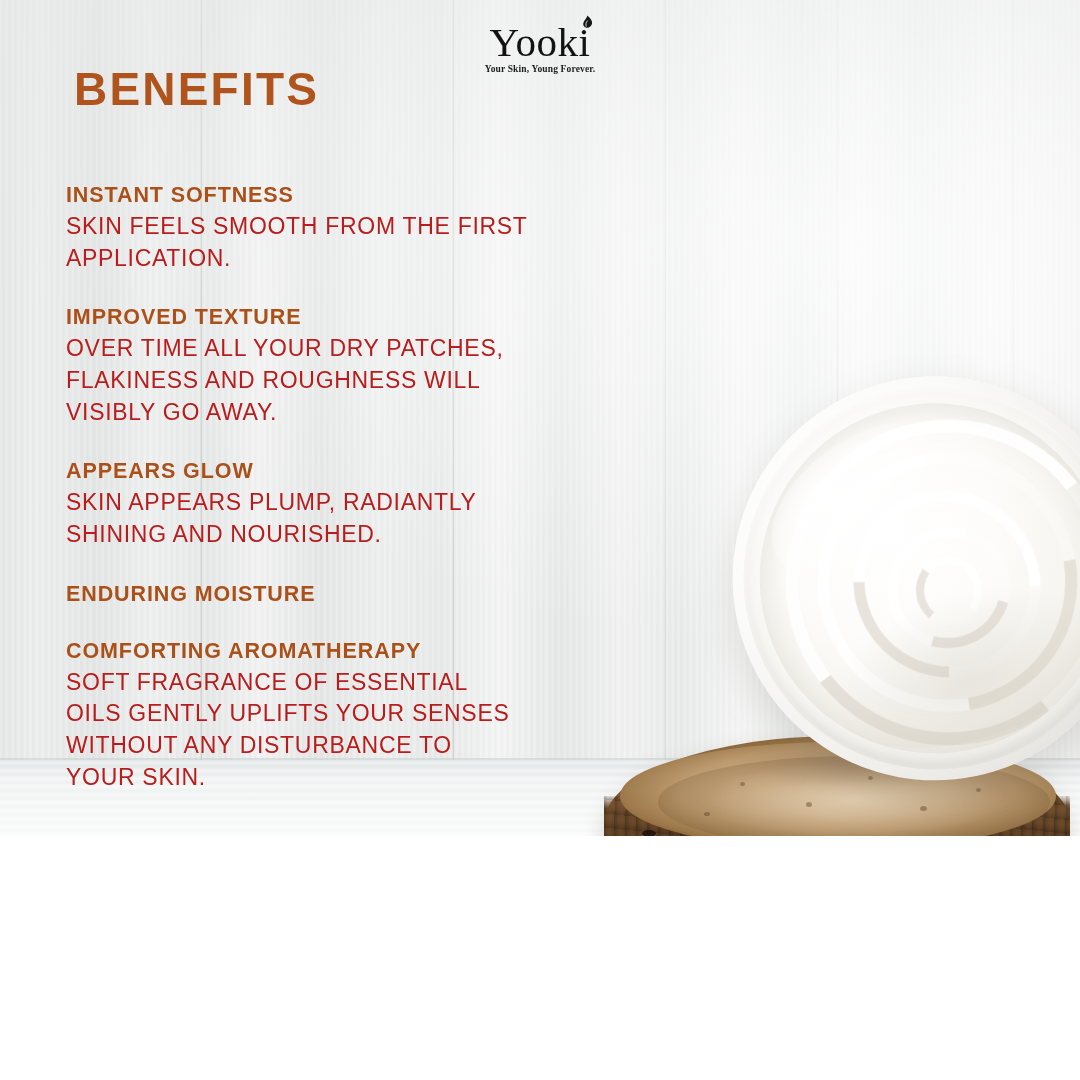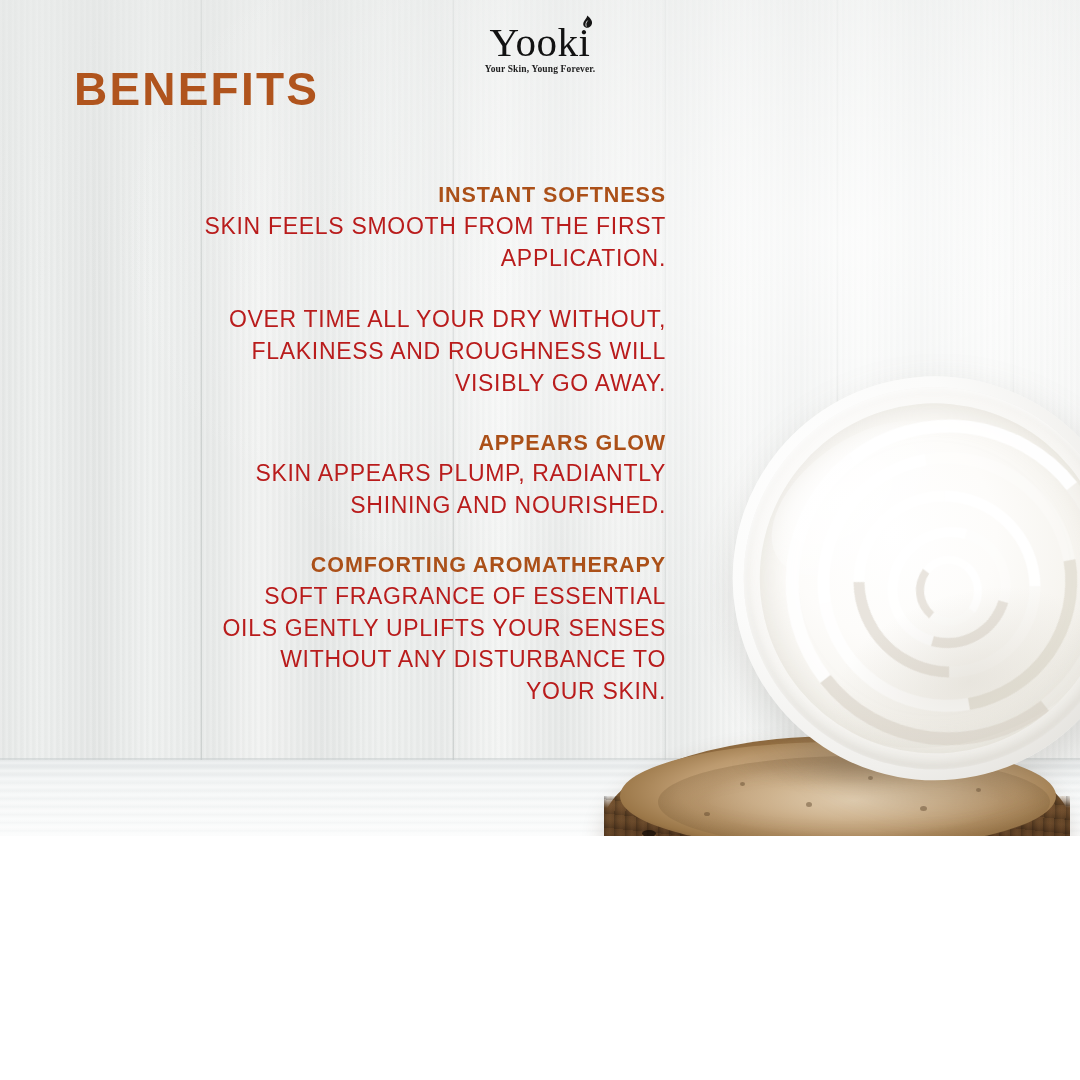--- a/index.html
+++ b/index.html
@@ -150,21 +150,21 @@
     line-height: 1;
   }
 
   
   .benefits {
     position: absolute;
     left: 66px;
     top: 182px;
     width: 600px;
   }
-  .benefit { margin-bottom: 30px; text-align: right; }
+  .benefit { margin-bottom: 30px; }
   .benefit:last-child { margin-bottom: 16px; }
   .b-title {
     font-size: 21.5px;
     font-weight: 700;
     letter-spacing: 0.9px;
     color: #ab5018;
     line-height: 1.25;
     margin-bottom: 2px;
   }
   .b-body {
@@ -435,30 +435,32 @@
 
   <div class="headline">BENEFITS</div>
 
   <div class="benefits">
     <div class="benefit">
       <div class="b-title">INSTANT SOFTNESS</div>
       <div class="b-body">SKIN FEELS SMOOTH  FROM THE FIRST
 APPLICATION.</div>
     </div>
     <div class="benefit">
-      <div class="b-body">OVER TIME ALL YOUR  DRY WITHOUT,
+      <div class="b-title">IMPROVED TEXTURE</div>
+      <div class="b-body">OVER TIME ALL YOUR  DRY PATCHES,
 FLAKINESS AND ROUGHNESS WILL
 VISIBLY GO AWAY.</div>
     </div>
     <div class="benefit">
       <div class="b-title">APPEARS GLOW</div>
       <div class="b-body">SKIN APPEARS PLUMP, RADIANTLY
 SHINING AND NOURISHED.</div>
     </div>
     <div class="benefit">
+      <div class="b-title">ENDURING MOISTURE</div>
     </div>
     <div class="benefit">
       <div class="b-title">COMFORTING AROMATHERAPY</div>
       <div class="b-body">SOFT FRAGRANCE OF ESSENTIAL
 OILS GENTLY UPLIFTS YOUR SENSES
 WITHOUT ANY DISTURBANCE TO
 YOUR SKIN.</div>
     </div>
   </div>
 

